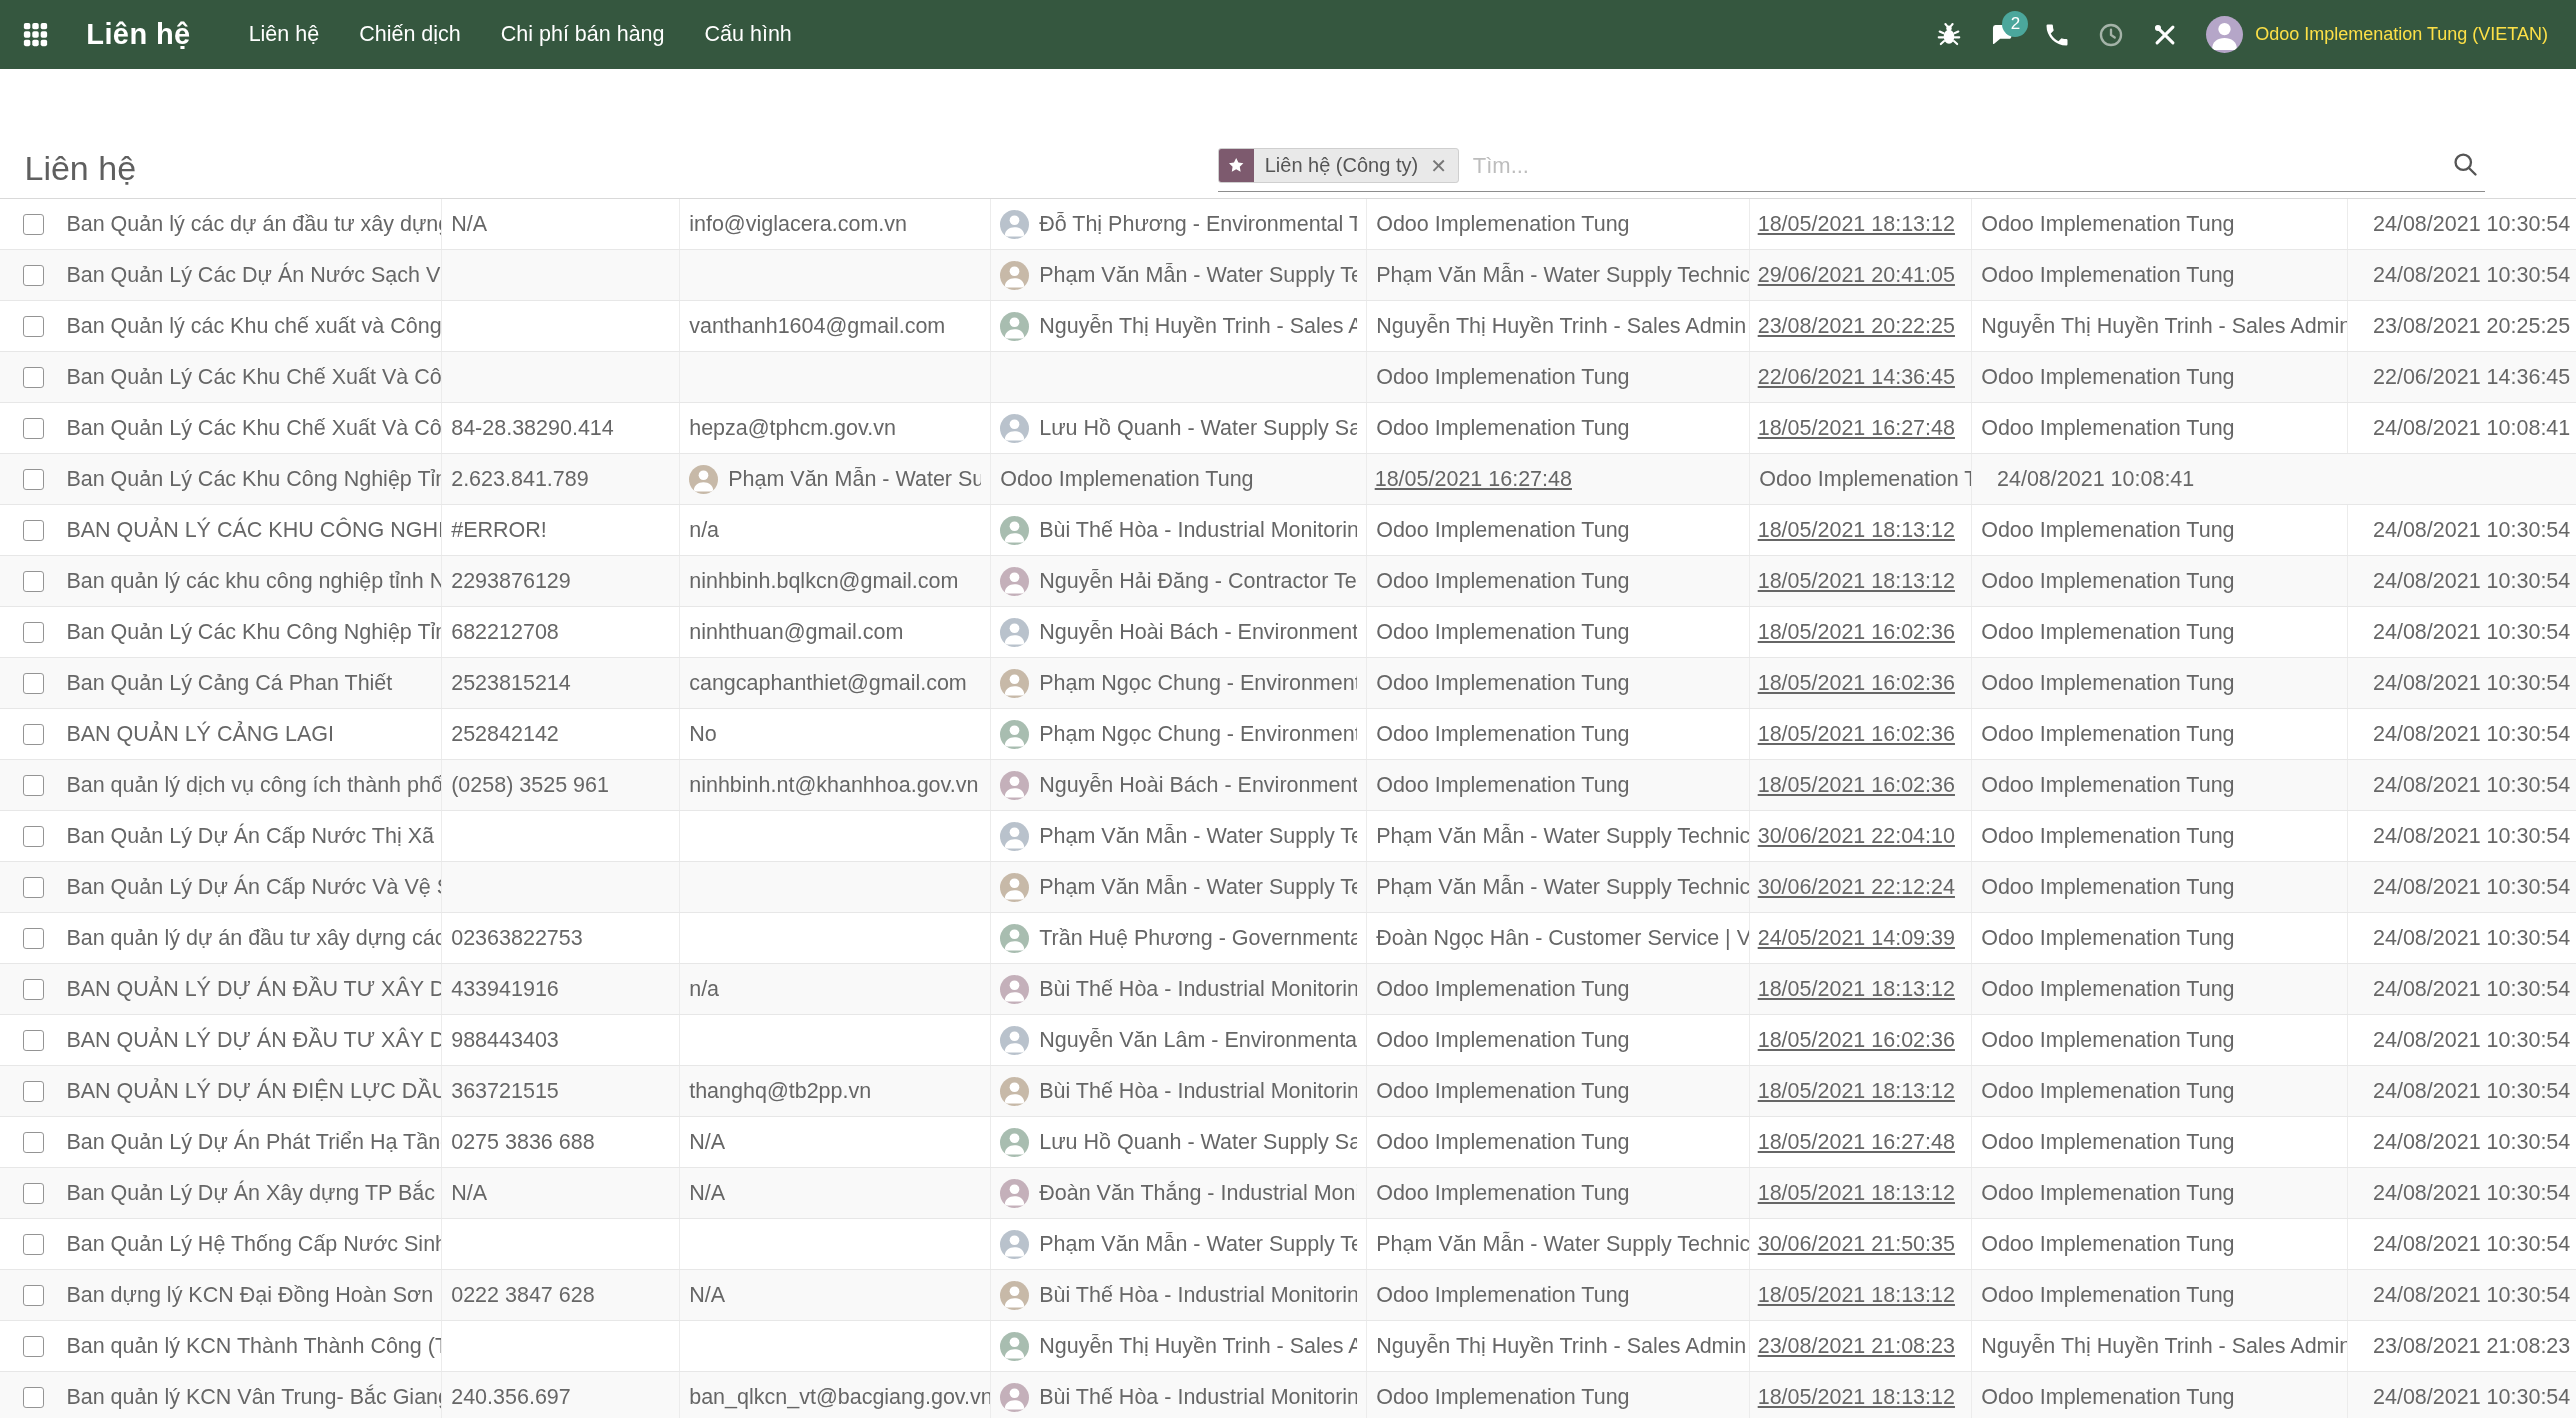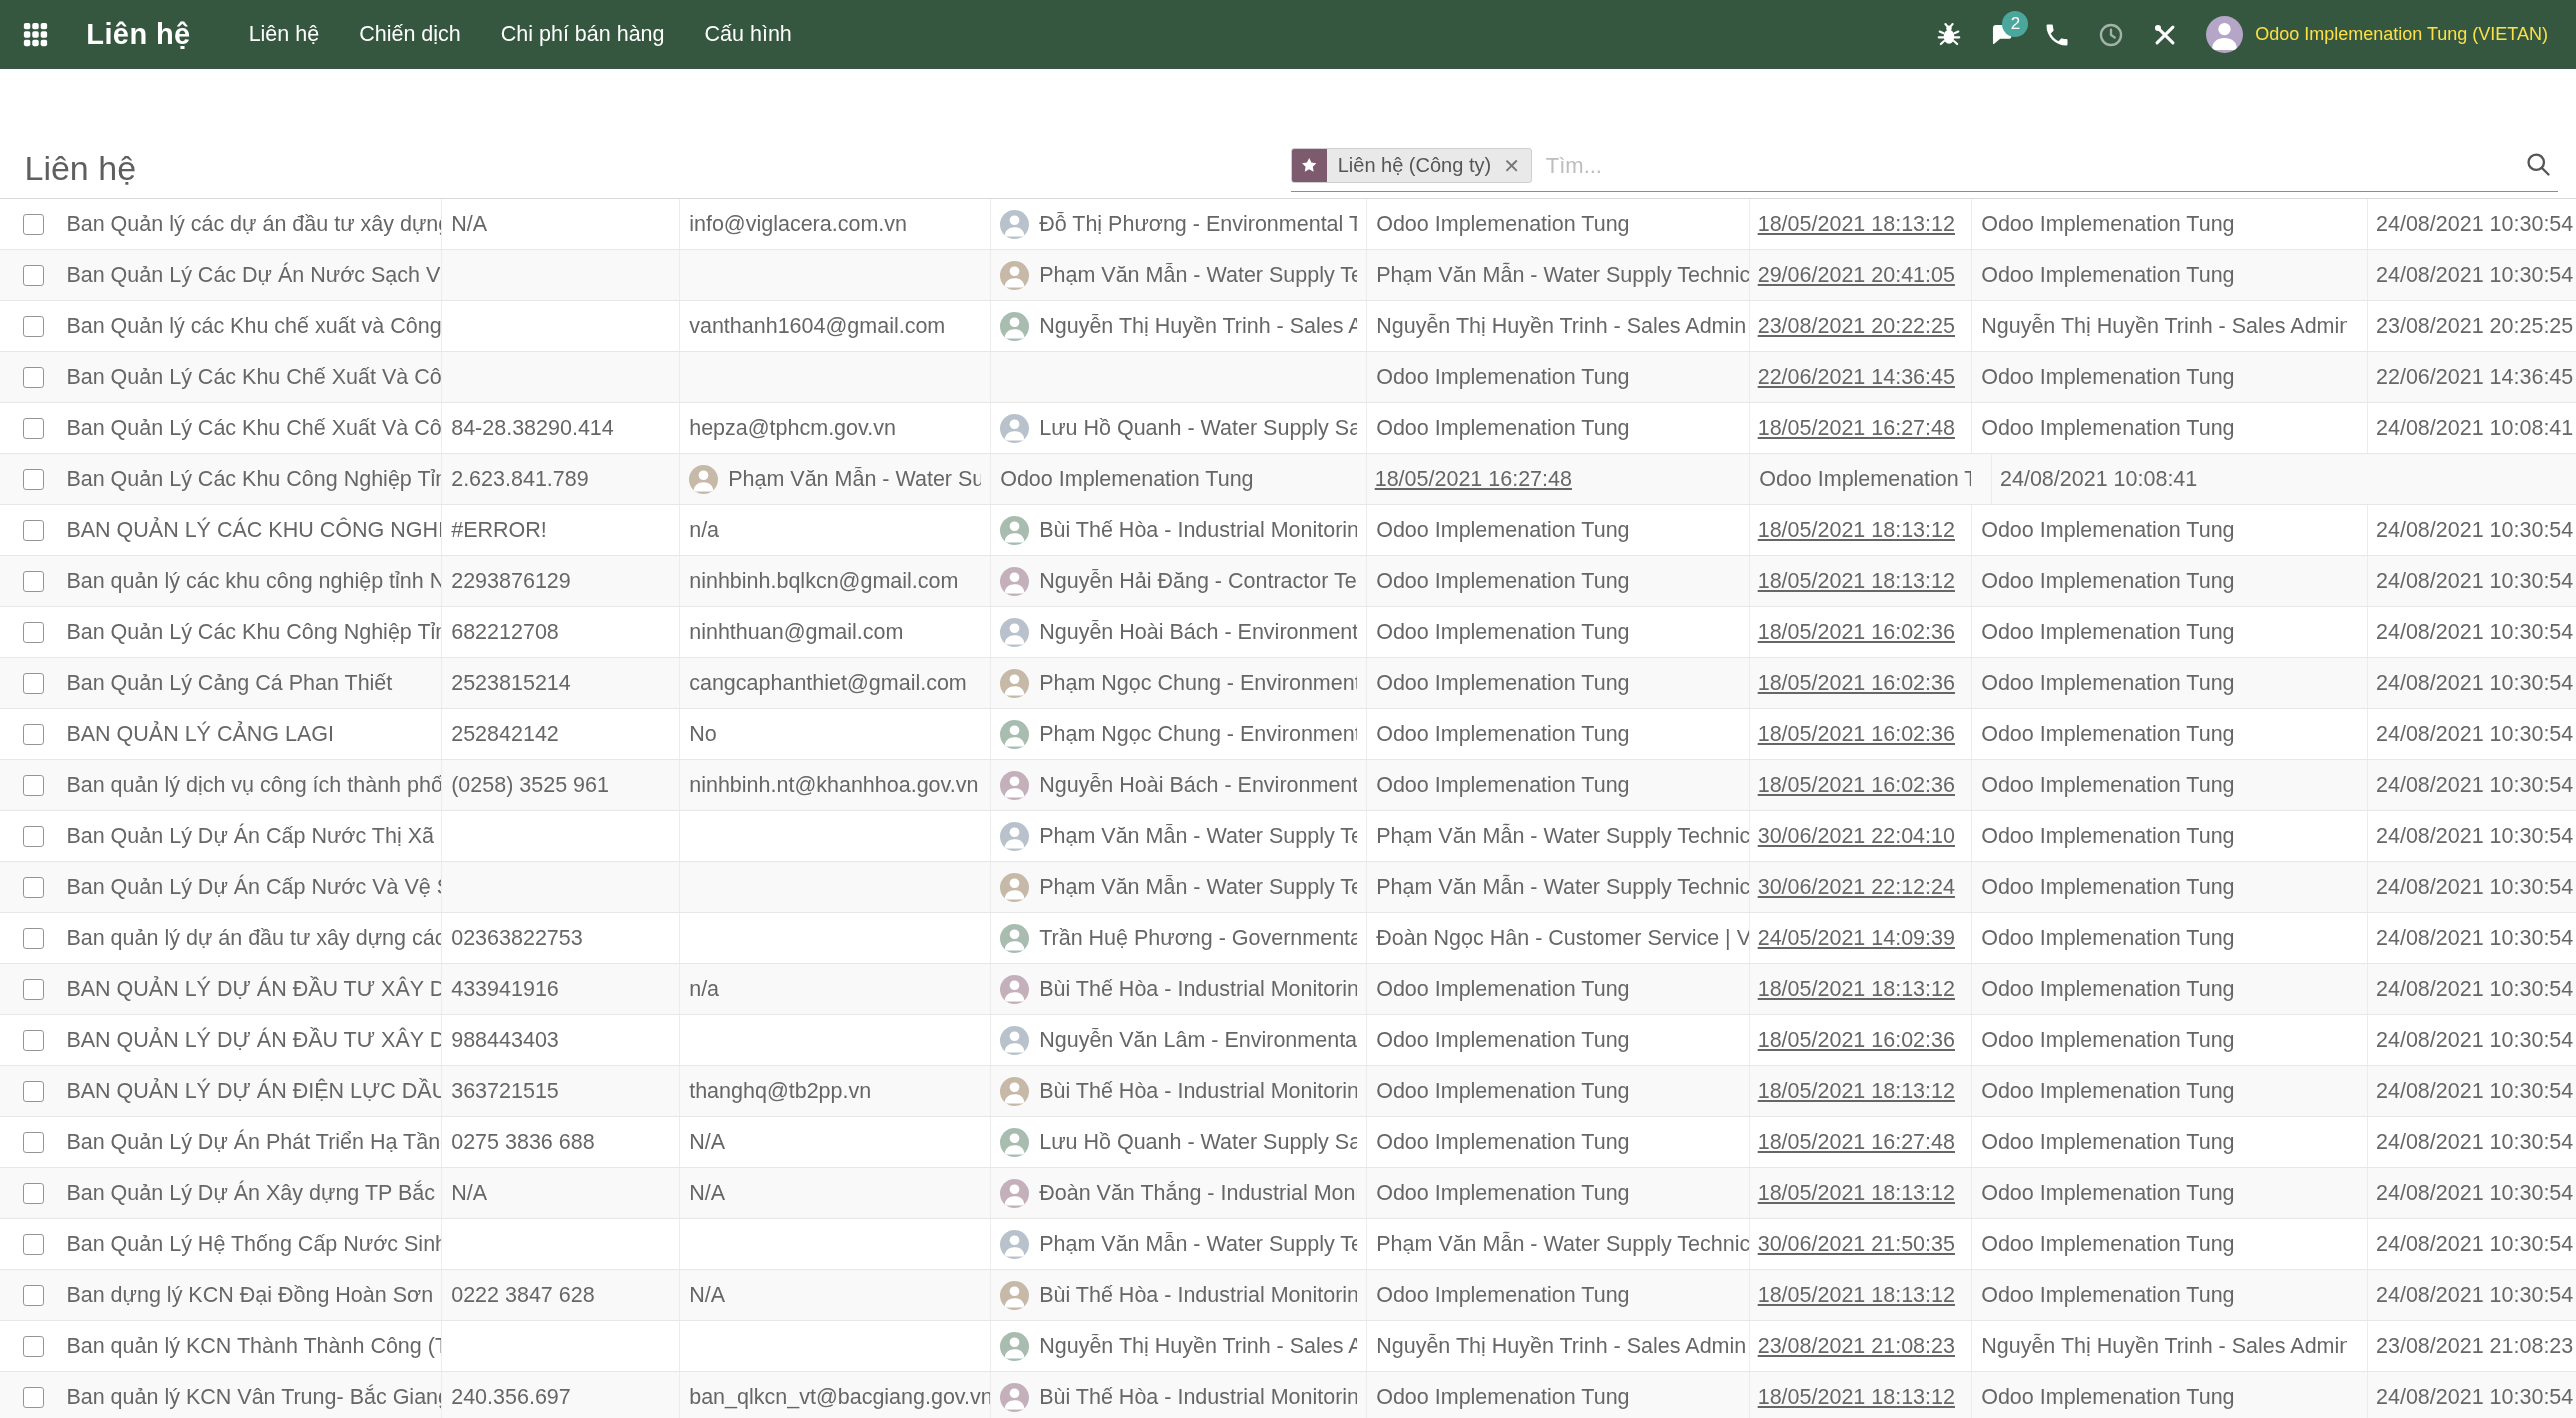--- a/index.html
+++ b/index.html
@@ -29,21 +29,21 @@
   .user-name{font-size:18px;color:#fde047;white-space:nowrap;}
 
   
   .control{position:absolute;left:0;top:69px;width:2576px;height:130px;background:#fff;border-bottom:0.8px solid #d9d9d9;}
   .page-title{position:absolute;left:24.5px;top:80px;font-size:34px;color:#5f5f5f;font-weight:400;}
   .btn-row{position:absolute;left:24.5px;top:140px;display:flex;align-items:center;}
   .create-btn{min-width:67px;height:48px;background:var(--primary);color:#fff;border:none;border-radius:4.6px;font-size:21px;font-weight:bold;padding:0 15.3px;cursor:pointer;font-family:inherit;letter-spacing:0.4px;}
   .download-btn{background:transparent;border:none;color:#6b6b6b;margin-left:35px;cursor:pointer;}
   .download-btn svg{width:29px;height:29px;}
 
-  .search-area{position:absolute;left:1291px;top:71px;width:1267px;height:52px;display:flex;align-items:center;border-bottom:1.5px solid #8d8d8d;}
+  .search-area{position:absolute;left:1218px;top:71px;width:1267px;height:52px;display:flex;align-items:center;border-bottom:1.5px solid #8d8d8d;}
   .facet{display:flex;align-items:stretch;height:35px;background:#e9e9e9;border:0.8px solid #cfcfcf;border-radius:3.1px;overflow:hidden;}
   .facet-star{width:35px;background:var(--tag-star-bg);display:flex;align-items:center;justify-content:center;color:#fff;}
   .facet-star svg{width:18.4px;height:18.4px;}
   .facet-label{display:flex;align-items:center;font-size:20px;color:#555;padding:0 10.7px;white-space:nowrap;}
   .facet-close{display:flex;align-items:center;padding:0 10.7px 0 1.5px;font-size:20px;color:#777;cursor:pointer;background:transparent;border:none;font-family:inherit;}
   .search-placeholder{font-size:22px;color:#bdbdbd;margin-left:14px;flex:1;white-space:nowrap;}
   .search-mag{background:transparent;border:none;color:#555;cursor:pointer;padding:0;margin-right:6.1px;}
   .search-mag svg{width:28px;height:28px;}
 
   .actions-row{position:absolute;left:1291px;top:141px;right:28px;height:46px;display:flex;align-items:center;}
@@ -63,21 +63,21 @@
   
   .list{position:absolute;left:0;top:199px;width:2576px;}
   .row{display:grid;grid-template-columns:58px 383px 238px 311px 376px 383px 222px 376px 230px;height:51px;border-bottom:0.8px solid #e7e7e7;cursor:pointer;background:#fff;}
   .row:nth-child(even){background:#f9f9f9;}
   .cell{height:100%;display:flex;align-items:center;font-size:21.5px;color:var(--text-muted);white-space:nowrap;overflow:hidden;padding:0 9.2px;}
   .cell.sep{border-left:0.8px solid #ececec;}
   .cell.check{padding-left:23px;}
   .checkbox{width:21px;height:21px;border:1.5px solid #949494;border-radius:3.1px;background:#fff;flex:none;cursor:pointer;}
   .cell.name{padding-left:8.4px;}
   .cell.dt{padding-left:7.7px;text-decoration:underline;}
-  .cell.udt{padding-left:8px;margin-left:20px;}
+  .cell.udt{padding-left:25px;}
   .sp-avatar{width:29px;height:29px;border-radius:50%;overflow:hidden;flex:none;margin-right:10px;background:#b9c2cc;}
   .av0{background:#b9c2cc;} .av1{background:#c7b9a8;} .av2{background:#a8bdb0;} .av3{background:#c4b0ba;}
   .sp-name{overflow:hidden;white-space:nowrap;}
   .avatar-svg{display:block;width:100%;height:100%;}
 </style>
 </head>
 <body>
 
 <div id="app">
 

